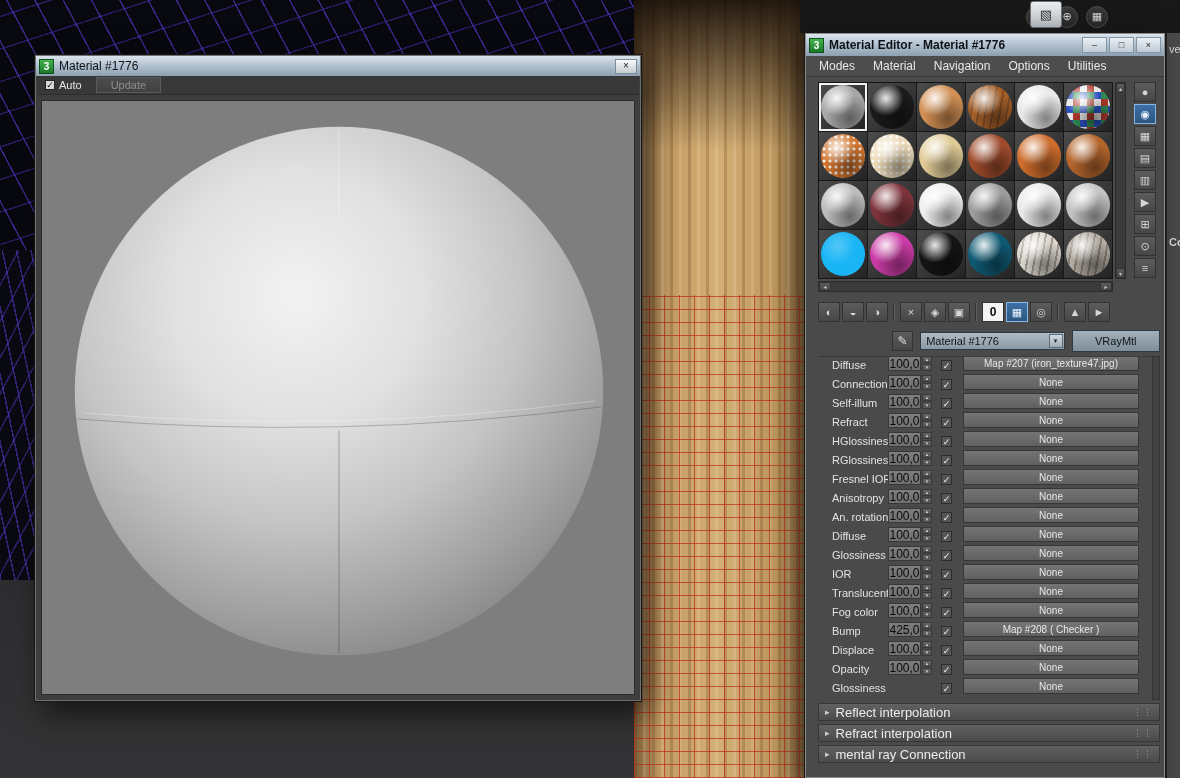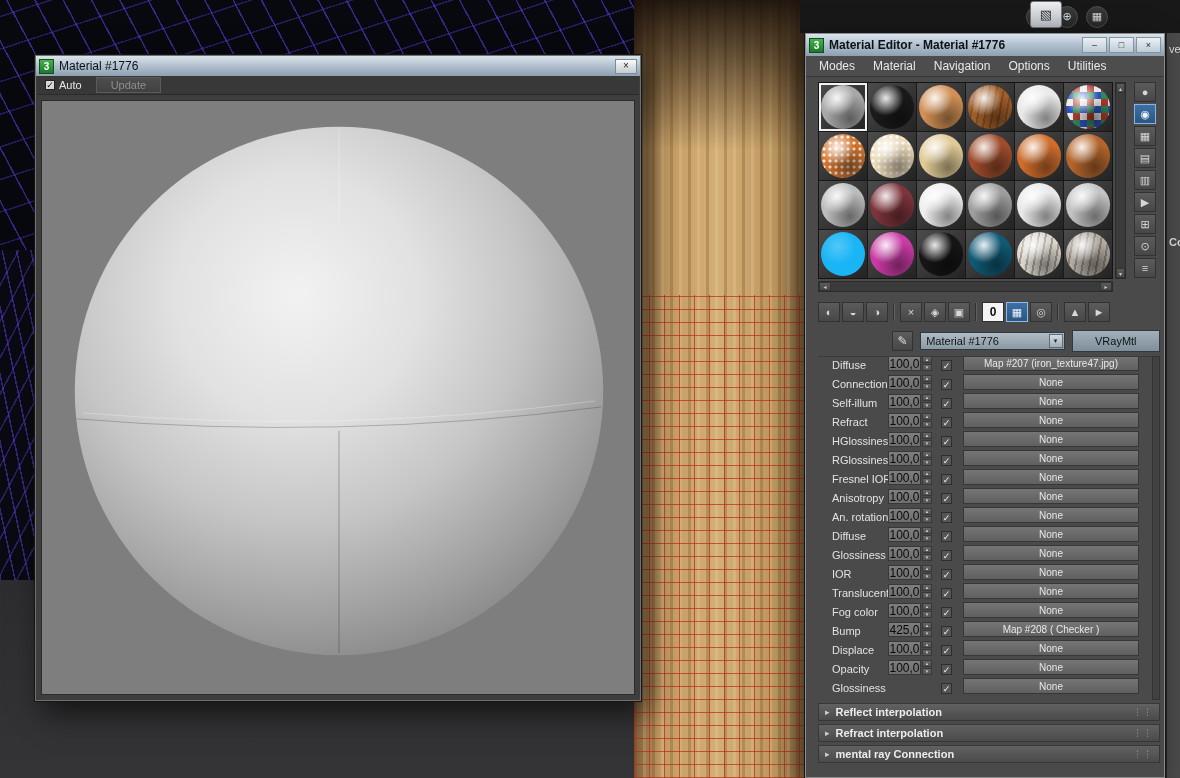--- a/index.html
+++ b/index.html
@@ -143,21 +143,21 @@
   .pmap{margin-left:11px;width:176px;height:16px;background:linear-gradient(#757575,#606060);
     border:1px solid #373737;color:#e8e8e8;font-size:10px;display:flex;align-items:center;
     justify-content:center;white-space:nowrap;overflow:hidden;flex:0 0 176px;}
   #params-scrollbar{position:absolute;left:346px;top:322px;width:8px;height:344px;background:#414141;
     border:1px solid #333;}
 
   #rollouts{position:absolute;left:12px;top:669px;width:342px;display:flex;flex-direction:column;gap:3px;}
   .rollout{height:18px;background:linear-gradient(#616161,#4b4b4b);border:1px solid #373737;
     display:flex;align-items:center;gap:6px;padding:0 6px;}
   .rollout .arr{color:#cfcfcf;font-size:9px;}
-  .rollout .rl{color:#ececec;font-size:11px;font-weight:bold;}
+  .rollout .rl{color:#ececec;font-size:13px;font-weight:normal;}
   .rollout .grip{margin-left:auto;color:#9c9c9c;font-size:9px;letter-spacing:1px;}
 </style>
 </head>
 <body>
 
 <div id="screen">
 
   <div id="bg-viewport"></div>
   <div id="bg-mesh-top"></div>
   <div id="bg-mesh-left"></div>

